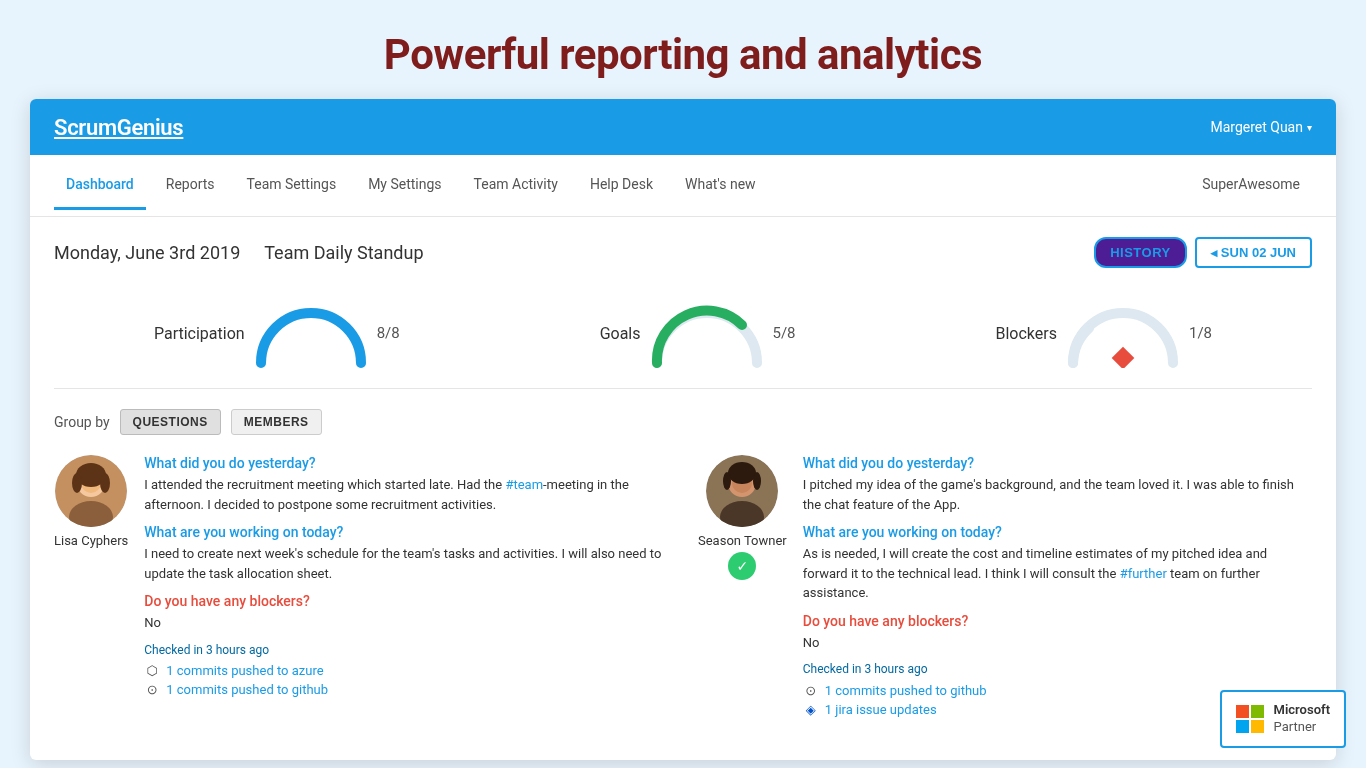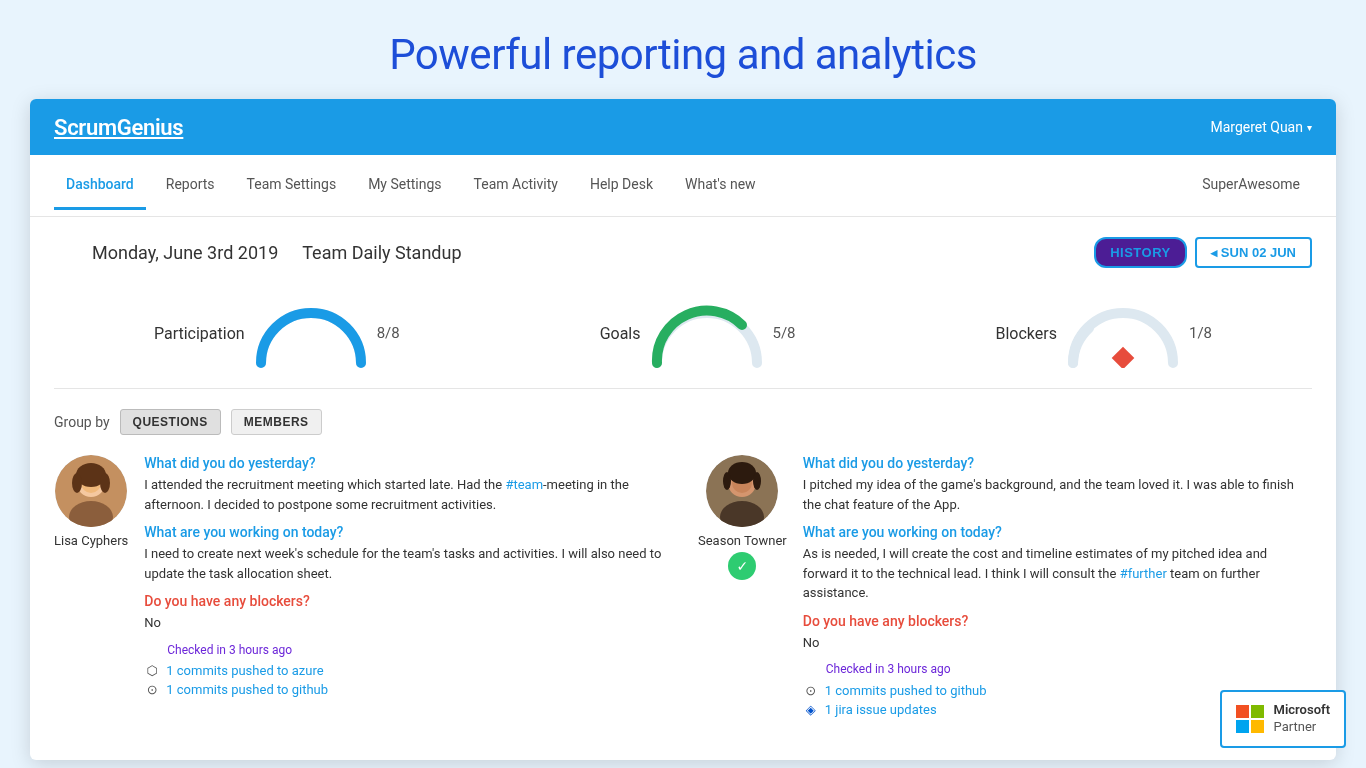--- a/index.html
+++ b/index.html
@@ -8,22 +8,22 @@
       background: #e8f4fd;
       min-height: 768px;
       width: 1366px;
     }
 
     
     .hero-title {
       text-align: center;
       padding: 30px 0 20px;
       font-size: 42px;
-      font-weight: 400;
-      color: #1d4ed8;
+      font-weight: 700;
+      color: #7f1d1d;
       letter-spacing: -0.5px;
     }
 
     
     .app-window {
       margin: 0 30px;
       background: #fff;
       border-radius: 6px;
       box-shadow: 0 4px 20px rgba(0,0,0,0.15);
       overflow: hidden;
@@ -103,21 +103,20 @@
     }
     .standup-left {
       display: flex;
       align-items: center;
       gap: 24px;
     }
     .standup-date {
       font-size: 18px;
       font-weight: 400;
       color: #333;
-      margin-left: 38px;
     }
     .standup-name {
       font-size: 18px;
       font-weight: 400;
       color: #333;
     }
     .standup-nav {
       display: flex;
       align-items: center;
       gap: 8px;
@@ -264,24 +263,23 @@
       color: #1a9be6;
     }
     .blocker-question {
       color: #e74c3c;
       font-size: 14px;
       font-weight: 500;
       margin-bottom: 4px;
     }
     .checked-in {
       font-size: 12px;
-      color: #6d28d9;
+      color: #0369a1;
       margin-top: 6px;
       margin-bottom: 6px;
-      margin-left: 23px;
     }
     .commit-item {
       display: flex;
       align-items: center;
       gap: 6px;
       font-size: 13px;
       color: #1a9be6;
       margin-bottom: 3px;
     }
     .commit-icon {

